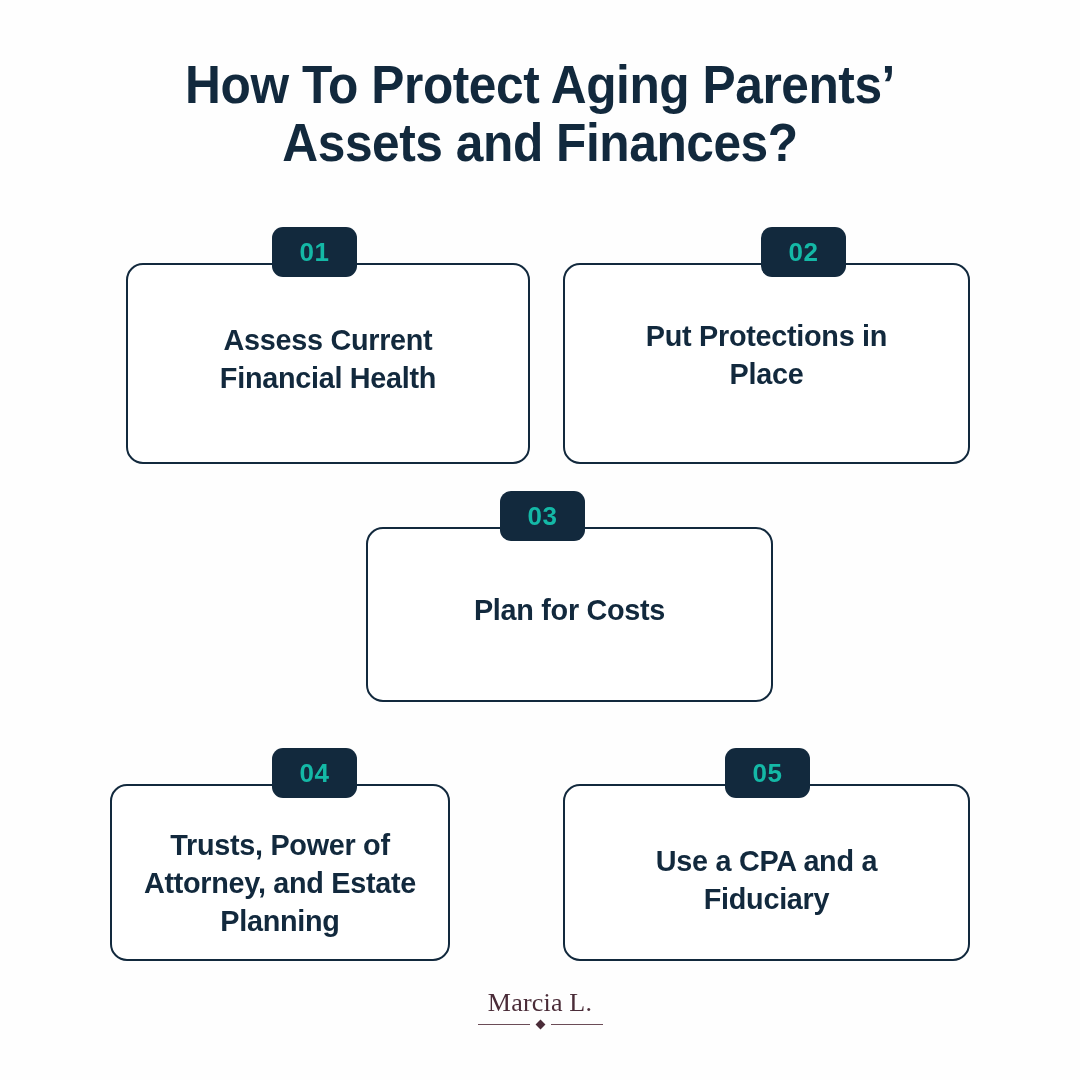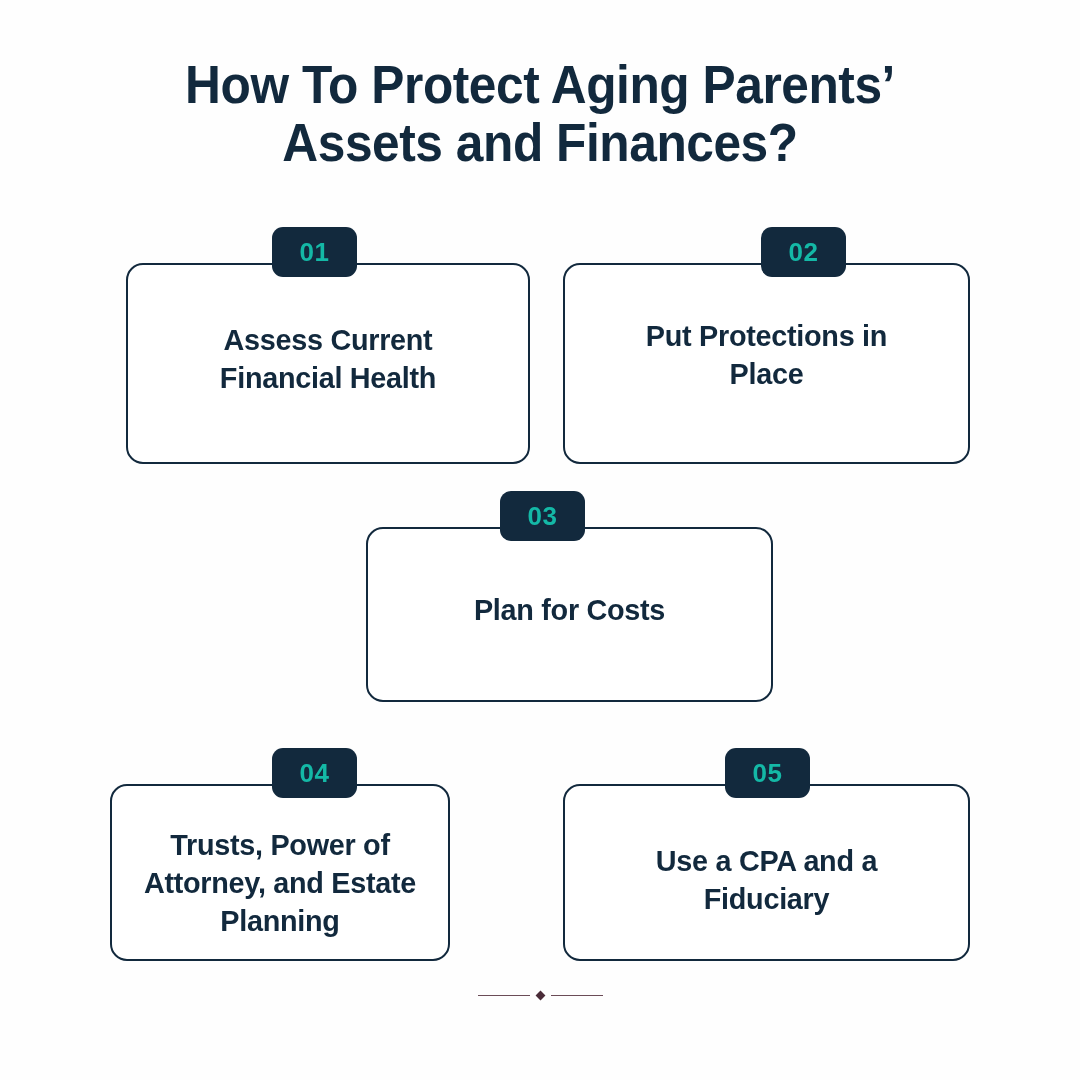--- a/index.html
+++ b/index.html
@@ -176,18 +176,19 @@
 
 <div class="card" id="card-5">
   <div class="card-text">
     <span class="card-line">Use a CPA and a</span>
     <span class="card-line">Fiduciary</span>
   </div>
 </div>
 <div class="badge" id="badge-5">05</div>
 
 <div class="logo">
+  <span class="logo-line-1">Marcia L.</span>
   <div class="logo-rule-row">
     <span class="logo-rule"></span>
     <span class="logo-diamond"></span>
     <span class="logo-rule"></span>
   </div>
 </div>
 
 </body></html>

